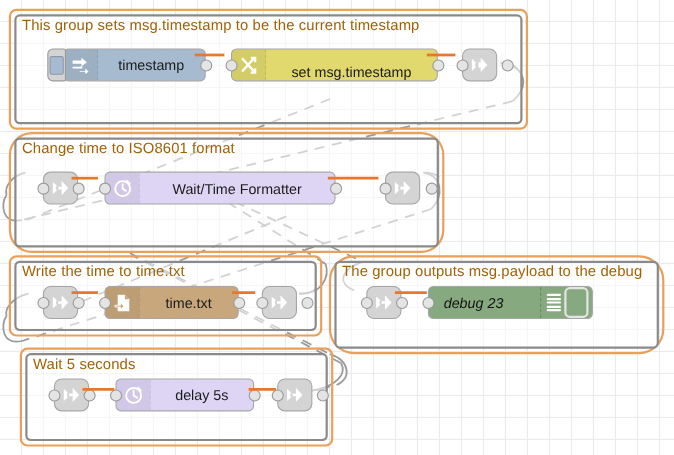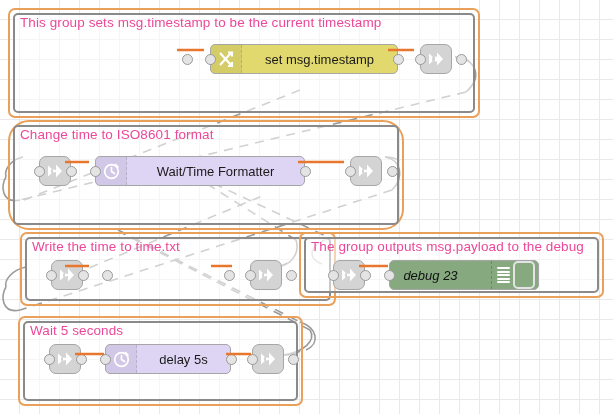--- a/index.html
+++ b/index.html
@@ -34,21 +34,21 @@
     position:absolute;inset:3px;
     box-sizing:border-box;
     border:2px solid #8a8a8a;
     border-radius:5px;
     background:rgba(255,255,255,0.55);
   }
   .group-label{
     position:absolute;
     left:10px;top:5px;
     font-size:13.5px;
-    color:#ec4899;
+    color:#a16207;
     white-space:nowrap;
     letter-spacing:0.1px;
     z-index:1;
   }
 
   
   .node{
     position:absolute;
     box-sizing:border-box;
     height:30px;
@@ -177,23 +177,36 @@
   <path class="vcurve" d="M455,57 C462,57 466,58 470,62"></path>
   <path class="vcurve" d="M385,157 C392,157 396,158 399,161"></path>
   <path class="vcurve" d="M272,267 C279,267 283,266 287,263"></path>
   <path class="vcurve" d="M283,355 C291,355 296,354 300,351"></path>
 </svg>
 
 <div class="group" style="left:8px;top:8px;width:472px;height:110px;">
   <div class="group-inner"></div>
   <div class="group-label">This group sets msg.timestamp to be the current timestamp</div>
 
+  <div class="node n-inject" style="left:47px;top:34px;width:130px;">
+    <div class="inject-btn">
+      <i></i>
+    </div>
+    <div class="icon-box">
+      <svg width="18" height="18" viewBox="0 0 18 18">
+        <path d="M2 5h8V2.5l5 4-5 4V8H2z" fill="#fff"></path>
+        <path d="M2 11.5h8v-1.2" fill="none" stroke="#fff" stroke-width="1.6"></path>
+        <path d="M8.5 14.5h5v-2.2l3 2.6-3 2.6v-2.2h-5z" fill="#fff"></path>
+      </svg>
+    </div>
+    <div class="label">timestamp</div>
+  </div>
   <div class="port round" style="left:172px;top:44px;"></div>
 
-  <div class="node n-change" style="left:200px;top:34px;width:188px;">
+  <div class="node n-change" style="left:200px;top:34px;width:188px;align-items:flex-end;">
     <div class="icon-box">
       <svg width="19" height="19" viewBox="0 0 19 19">
         <path d="M3 3 L14 15" stroke="#fff" stroke-width="2.2" fill="none"></path>
         <path d="M3 15 L14 3" stroke="#fff" stroke-width="2.2" fill="none"></path>
         <path d="M11 2.5h4v4" stroke="#fff" stroke-width="2" fill="none"></path>
         <path d="M11 16h4v-4" stroke="#fff" stroke-width="2" fill="none"></path>
       </svg>
     </div>
     <div class="label">set msg.timestamp</div>
   </div>
@@ -245,51 +258,61 @@
       <path d="M3 4.5 L9 10 L3 15.5 Z" fill="#fff"></path>
       <circle cx="8.5" cy="10" r="2.6" fill="#d4d4d4"></circle>
       <path d="M11 3.5 L17 10 L11 16.5 Z" fill="#fff"></path>
       <path d="M8 8.6 L17 10 L8 11.4 Z" fill="#fff"></path>
     </svg>
   </div>
   <div class="port round" style="left:335px;top:44px;"></div>
   <div class="port round" style="left:377px;top:44px;"></div>
 </div>
 
-<div class="group" style="left:20px;top:232px;width:316px;height:74px;">
+<div class="group" style="left:8px;top:232px;width:285px;height:74px;">
   <div class="group-inner"></div>
   <div class="group-label">Write the time to time.txt</div>
 
   <div class="linknode" style="left:29px;top:26px;">
     <svg width="20" height="20" viewBox="0 0 20 20">
       <path d="M3 4.5 L9 10 L3 15.5 Z" fill="#fff"></path>
       <circle cx="8.5" cy="10" r="2.6" fill="#d4d4d4"></circle>
       <path d="M11 3.5 L17 10 L11 16.5 Z" fill="#fff"></path>
       <path d="M8 8.6 L17 10 L8 11.4 Z" fill="#fff"></path>
     </svg>
   </div>
   <div class="port round" style="left:24px;top:36px;"></div>
   <div class="port round" style="left:56px;top:36px;"></div>
 
+  <div class="node n-file" style="left:85px;top:26px;width:122px;">
+    <div class="icon-box">
+      <svg width="19" height="19" viewBox="0 0 19 19">
+        <path d="M5 2h6.5L15.5 6v11H5z" fill="#fff"></path>
+        <path d="M11.5 2v4h4" fill="#c9a77c"></path>
+        <path d="M2.5 11.5h5v-2.2l3.2 3-3.2 3v-2.2h-5z" fill="#c9a77c" stroke="#fff" stroke-width="0.8"></path>
+      </svg>
+    </div>
+    <div class="label">time.txt</div>
+  </div>
   <div class="port round" style="left:80px;top:36px;"></div>
   <div class="port round" style="left:202px;top:36px;"></div>
 
   <div class="linknode" style="left:228px;top:26px;">
     <svg width="20" height="20" viewBox="0 0 20 20">
       <path d="M3 4.5 L9 10 L3 15.5 Z" fill="#fff"></path>
       <circle cx="8.5" cy="10" r="2.6" fill="#d4d4d4"></circle>
       <path d="M11 3.5 L17 10 L11 16.5 Z" fill="#fff"></path>
       <path d="M8 8.6 L17 10 L8 11.4 Z" fill="#fff"></path>
     </svg>
   </div>
   <div class="port round" style="left:223px;top:36px;"></div>
   <div class="port round" style="left:264px;top:36px;"></div>
 </div>
 
-<div class="group" style="left:299px;top:232px;width:305px;height:66px;">
+<div class="group" style="left:299px;top:232px;width:305px;height:90px;border-radius:23px;">
   <div class="group-inner"></div>
   <div class="group-label">The group outputs msg.payload to the debug</div>
 
   <div class="linknode" style="left:32px;top:26px;">
     <svg width="20" height="20" viewBox="0 0 20 20">
       <path d="M3 4.5 L9 10 L3 15.5 Z" fill="#fff"></path>
       <circle cx="8.5" cy="10" r="2.6" fill="#d4d4d4"></circle>
       <path d="M11 3.5 L17 10 L11 16.5 Z" fill="#fff"></path>
       <path d="M8 8.6 L17 10 L8 11.4 Z" fill="#fff"></path>
     </svg>

